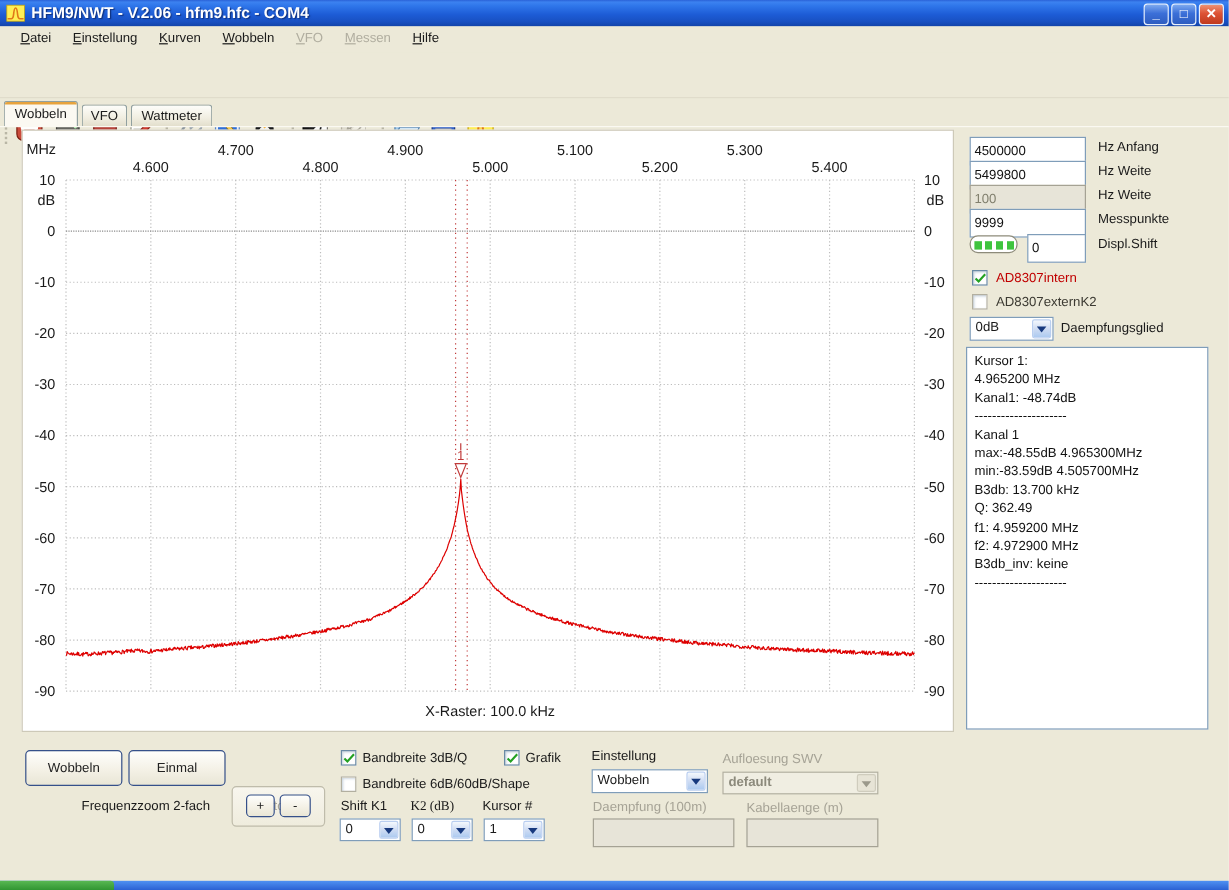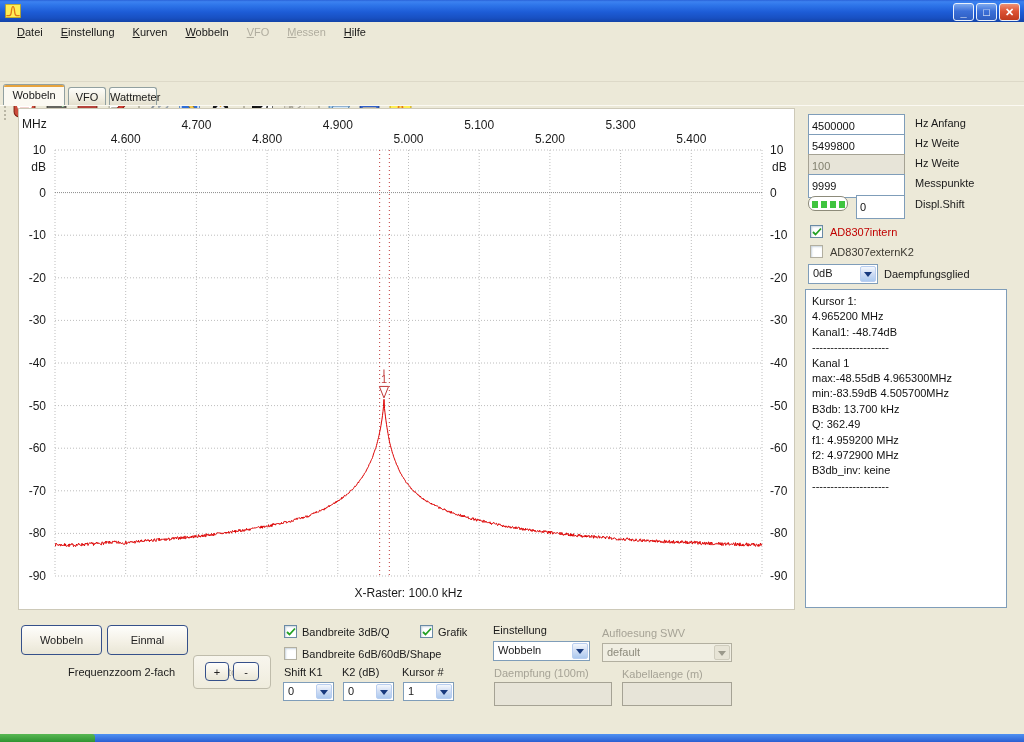--- a/index.html
+++ b/index.html
@@ -65,21 +65,21 @@
   .checkbox .check { display:none; position:absolute; left:0px; top:0px; }
   .checkbox.checked .check { display:block; }
 
   .combo { position:absolute; background:#fff; border:1px solid #7f9db9; font-size:11px; }
   .combo .val { position:absolute; left:4px; top:2px; white-space:nowrap; }
   .combo .cbtn { position:absolute; right:1px; top:1px; bottom:1px; width:16px; border-radius:2px;
     background:linear-gradient(180deg,#f4f8fd 0%,#cfdcf3 50%,#accaf0 100%); border:1px solid #b9cef0; }
   .combo .cbtn::after { content:""; position:absolute; left:3px; top:5px;
     border:4px solid transparent; border-top:5px solid #17397e; }
   .combo.disabled { background:#f0eee2; border-color:#b2afa0; }
-  .combo.disabled .val { color:#8c8a7c; }
+  .combo.disabled .val { color:#8c8a7c;font-weight:bold; }
   .combo.disabled .cbtn { background:#e7e4d6; border-color:#cfccbd; }
   .combo.disabled .cbtn::after { border-top-color:#9b998b; }
 
   #info-box { left:805px; top:289px; width:202px; height:319px; background:#fff;
     border:1px solid #7f9db9; overflow:hidden;padding-left:12px; }
   #info-box .info-text { position:absolute; left:6px; top:4px; white-space:pre;
     font-size:11px; line-height:15.4px; color:#111; }
 
   
   .btn3d { position:absolute; border:1px solid #35508a; border-radius:4px;
@@ -94,20 +94,21 @@
     background:linear-gradient(180deg,#59b853,#2f9431); border-radius:0 3px 0 0; }
 </style>
 </head>
 <body>
 
 <div id="titlebar" class="abs">
   <svg id="title-icon" class="abs" viewBox="0 0 24 24">
     <rect x="1" y="2" width="22" height="20" fill="#ffee55" stroke="#c9a50a"></rect>
     <path d="M2 19 h4.5 q2.5 0 3-5.5 q0.7-8 2.5-8 t2.5 8 q0.5 5.5 3 5.5 h4.5" fill="none" stroke="#e07818" stroke-width="2"></path>
   </svg>
+  <div id="title-text" class="abs">HFM9/NWT - V.2.06 - hfm9.hfc - COM4</div>
   <div class="winbtn abs" style="left:953px;">_</div>
   <div class="winbtn abs" style="left:976px;">□</div>
   <div class="winbtn abs close" style="left:999px;">✕</div>
 </div>
 
 <div id="menubar" class="abs">
   <span class="menu-item">Datei</span>
   <span class="menu-item">Einstellung</span>
   <span class="menu-item">Kurven</span>
   <span class="menu-item">Wobbeln</span>
@@ -222,21 +223,21 @@
         <rect x="2" y="2.5" width="20" height="19" fill="#ffee55" stroke="#c9a50a"></rect>
       <path d="M3 19.5 h4 q2.5 0 3-5.5 q0.6-7.5 2-7.5 t2 7.5 q0.5 5.5 3 5.5 h4" fill="#ffd84a" stroke="#e07818" stroke-width="1.6"></path>
       <path d="M3.5 20 l2-1.5 M20.5 20 l-2-1.5" stroke="#d84410" stroke-width="1.4"></path>
       </svg>
   </div>
 </div>
 
 <div id="tabbar" class="abs">
   <div class="tab active" style="left:3px; top:2px; width:62px; height:21px; line-height:21px; z-index:2;">Wobbeln</div>
   <div class="tab" style="left:68px; top:5px; width:38px; height:18px; line-height:18px;">VFO</div>
-  <div class="tab" style="left:109px; top:5px; width:48px; height:18px; line-height:18px;">Wattmeter</div>
+  <div class="tab" style="left:109px; top:5px; width:68px; height:18px; line-height:18px;">Wattmeter</div>
 </div>
 <div id="pane-top-line" class="abs"></div>
 
 <div id="chart-panel" class="abs">
   <svg id="chart-svg" width="777" height="502" viewBox="0 0 777 502">
       <line x1="37" y1="42" x2="37" y2="468" stroke="#bdbdbd" stroke-width="1" stroke-dasharray="1 2"></line>
       <line x1="107.69999999999975" y1="42" x2="107.69999999999975" y2="468" stroke="#bdbdbd" stroke-width="1" stroke-dasharray="1 2"></line>
       <line x1="178.40000000000012" y1="42" x2="178.40000000000012" y2="468" stroke="#bdbdbd" stroke-width="1" stroke-dasharray="1 2"></line>
       <line x1="249.09999999999988" y1="42" x2="249.09999999999988" y2="468" stroke="#bdbdbd" stroke-width="1" stroke-dasharray="1 2"></line>
       <line x1="319.80000000000024" y1="42" x2="319.80000000000024" y2="468" stroke="#bdbdbd" stroke-width="1" stroke-dasharray="1 2"></line>
@@ -379,21 +380,21 @@
   
 </div>
 <div class="side-label abs" style="left:302px; top:648px;">Bandbreite 6dB/60dB/Shape</div>
 
 <div class="side-label abs" style="left:284px; top:666px;">Shift K1</div>
 <div class="combo abs" style="left:283px; top:682px; width:51px; height:19px;">
   <span class="val">0</span>
   <span class="cbtn"></span>
 </div>
 
-<div class="side-label abs" style="left:342px; top:666px;">K2 (dB)</div>
+<div class="side-label abs" style="left:342px; top:666px;font-family:Liberation Serif, serif;">K2 (dB)</div>
 <div class="combo abs" style="left:343px; top:682px; width:51px; height:19px;">
   <span class="val">0</span>
   <span class="cbtn"></span>
 </div>
 
 <div class="side-label abs" style="left:402px; top:666px;">Kursor #</div>
 <div class="combo abs" style="left:403px; top:682px; width:51px; height:19px;">
   <span class="val">1</span>
   <span class="cbtn"></span>
 </div>

